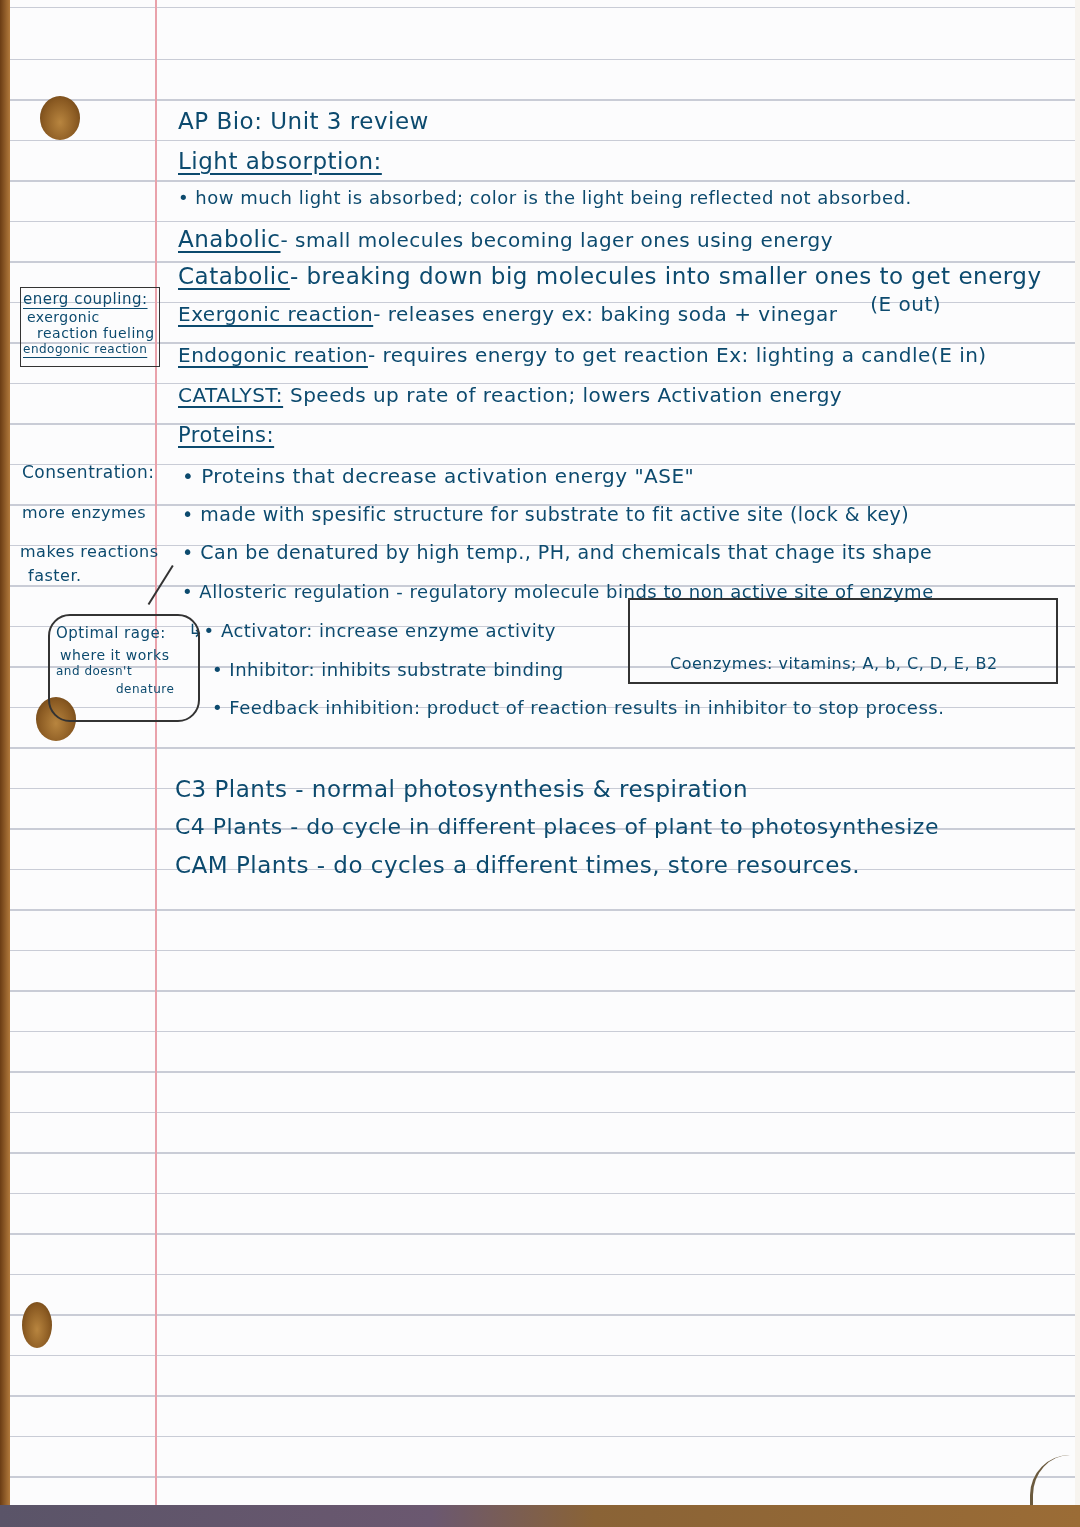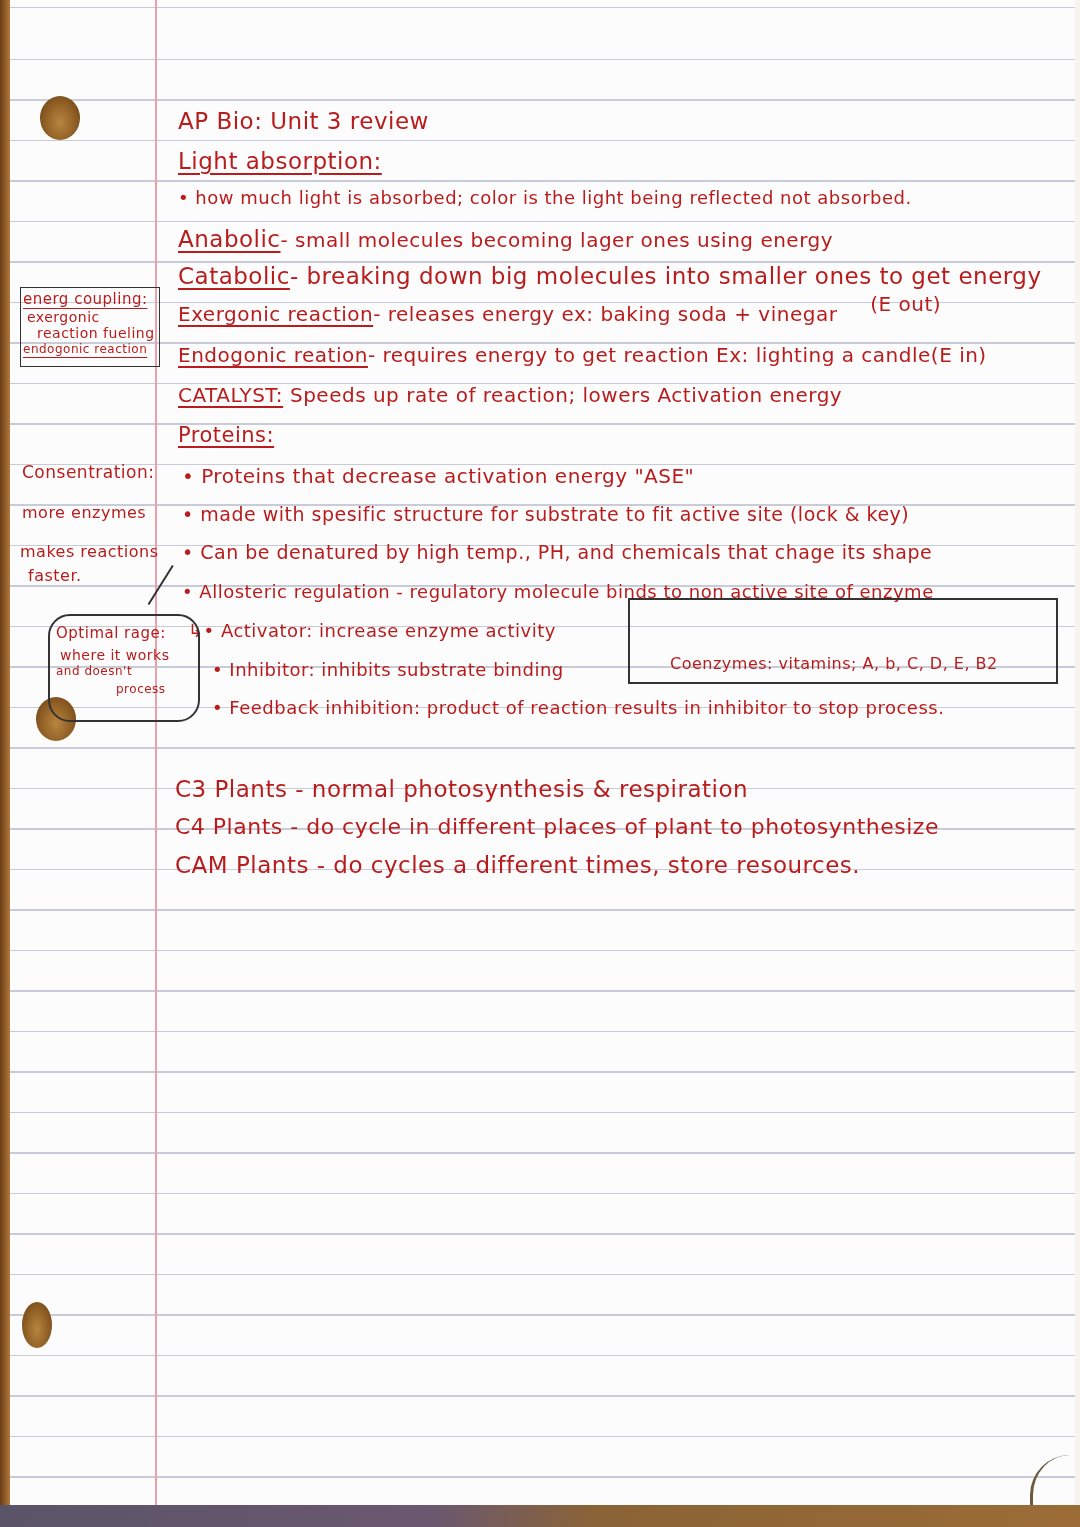--- a/index.html
+++ b/index.html
@@ -8,21 +8,21 @@
     position:absolute; left:10px; top:0; width:1065px; height:1510px;
     background-color:#fcfcfd;
     background-image: repeating-linear-gradient(to bottom, transparent 0px, transparent 39px, #c9ccd6 39px, #c9ccd6 40.5px);
     background-position: 0 20px;
   }
   .binder-edge { position:absolute; left:0; top:0; width:10px; height:1527px; background:linear-gradient(to right,#6a3c14,#b27a3c); }
   .bottom-edge { position:absolute; left:0; top:1505px; width:1080px; height:22px; background:linear-gradient(to right,#5a5468 0%,#6b5870 40%,#8a6336 55%,#9b6c36 100%); }
   .margin-line { position:absolute; left:155px; top:0; width:1.5px; height:1510px; background:#e9a2ab; }
   .hole { position:absolute; width:40px; height:44px; border-radius:50%;
     background: radial-gradient(ellipse at 50% 60%, #b8853f 0%, #8a5a22 60%, #5e3a12 100%); }
-  .hw { position:absolute; font-family:"DejaVu Sans", sans-serif; color:#b91c1c; white-space:nowrap; letter-spacing:0.5px; }
+  .hw { position:absolute; font-family:"DejaVu Sans", sans-serif; color:#0c4a6e; white-space:nowrap; letter-spacing:0.5px; }
   .u { text-decoration:underline; text-underline-offset:4px; }
   .main { font-size:23px; }
   .small { font-size:18px; }
   .tiny { font-size:14px; line-height:15px; }
   .box { position:absolute; border:2px solid #333; }
   .cloud { position:absolute; border:2px solid #333; border-radius:22px;margin-left:30px; }
   .arrow { position:absolute; width:2px; background:#333; transform-origin:top left; }
   .corner-curl { position:absolute; left:1030px; top:1455px; width:40px; height:60px; border-left:3px solid #6b5a3e; border-radius:40px 0 0 0; }
 </style>
 </head>
@@ -85,17 +85,17 @@
 <div class="hw" style="left:22px;top:462px;font-size:17px;">Consentration:</div>
 <div class="hw" style="left:22px;top:503px;font-size:16px;">more enzymes</div>
 <div class="hw" style="left:20px;top:542px;font-size:16px;">makes reactions</div>
 <div class="hw" style="left:28px;top:566px;font-size:16px;">faster.</div>
 <div class="arrow" style="left:172px;top:565px;height:46px;transform:rotate(32deg);"></div>
 
 <div class="cloud" style="left:18px;top:614px;width:148px;height:104px;">
   <div class="hw" style="left:6px;top:8px;font-size:15px;">Optimal rage:</div>
   <div class="hw tiny" style="left:10px;top:32px;">where it works</div>
   <div class="hw tiny" style="left:6px;top:48px;font-size:12px;">and doesn't</div>
-  <div class="hw tiny" style="left:66px;top:66px;font-size:12px;">process</div>
+  <div class="hw tiny" style="left:66px;top:66px;font-size:12px;">denature</div>
 </div>
 
 <div class="corner-curl"></div>
 <div class="bottom-edge"></div>
 
 </body></html>

